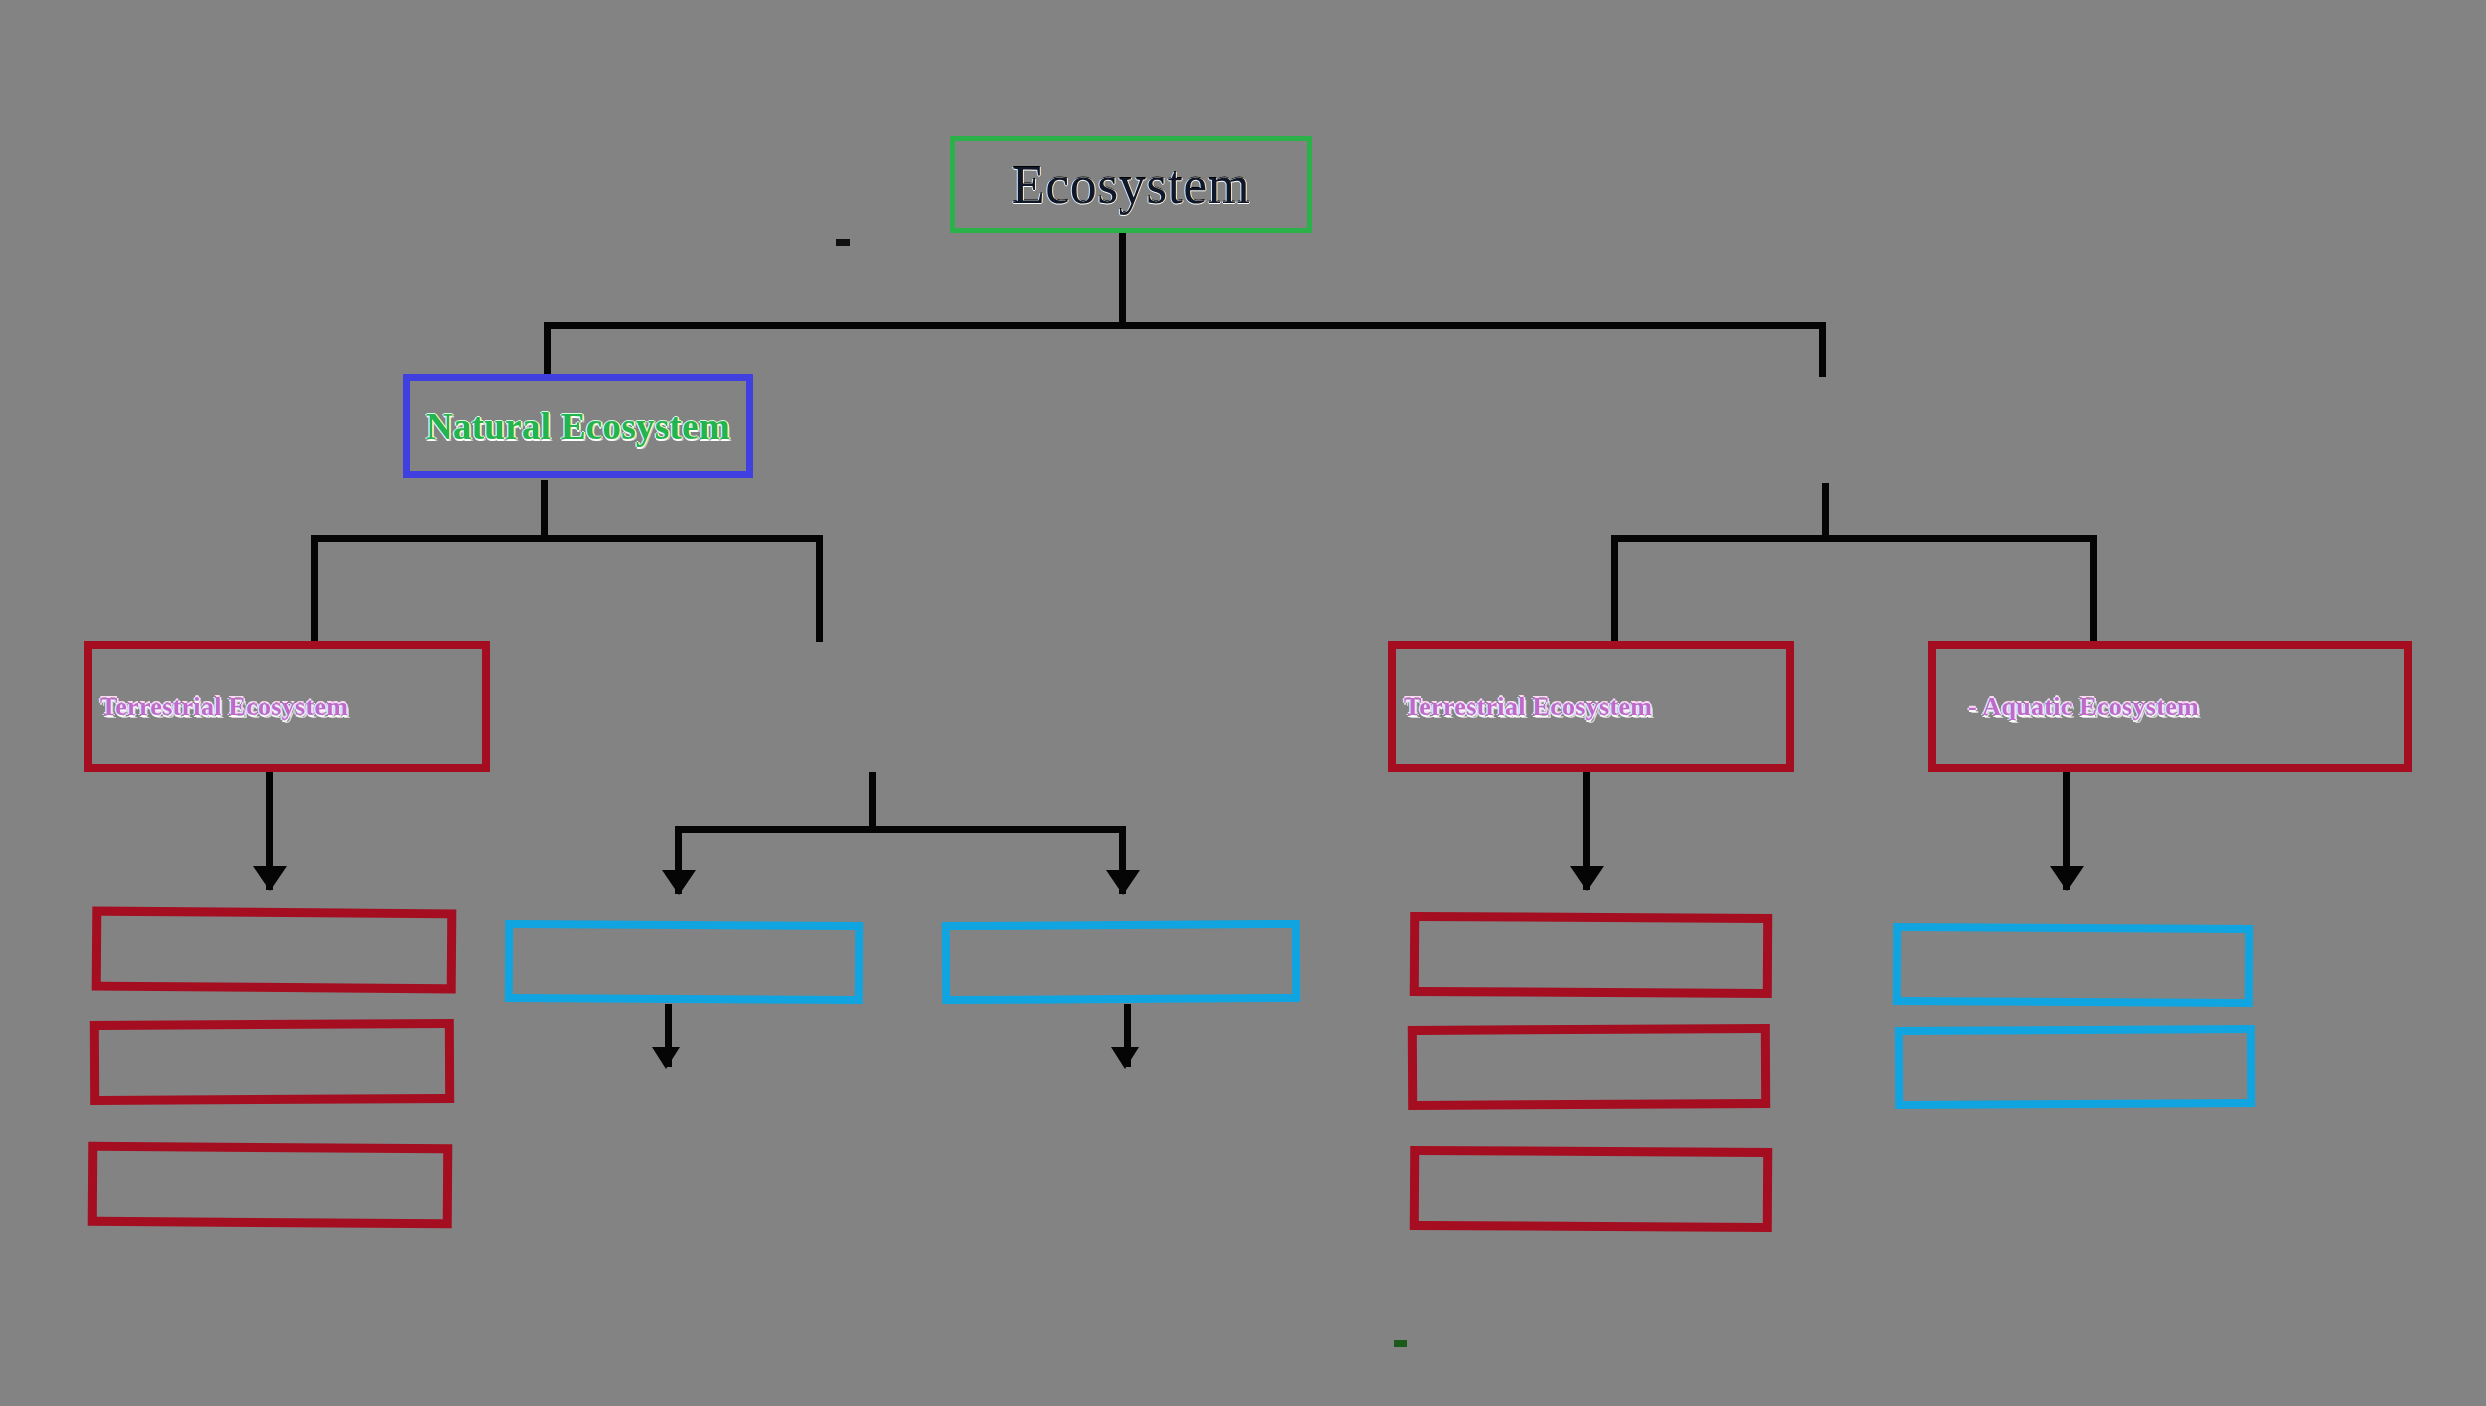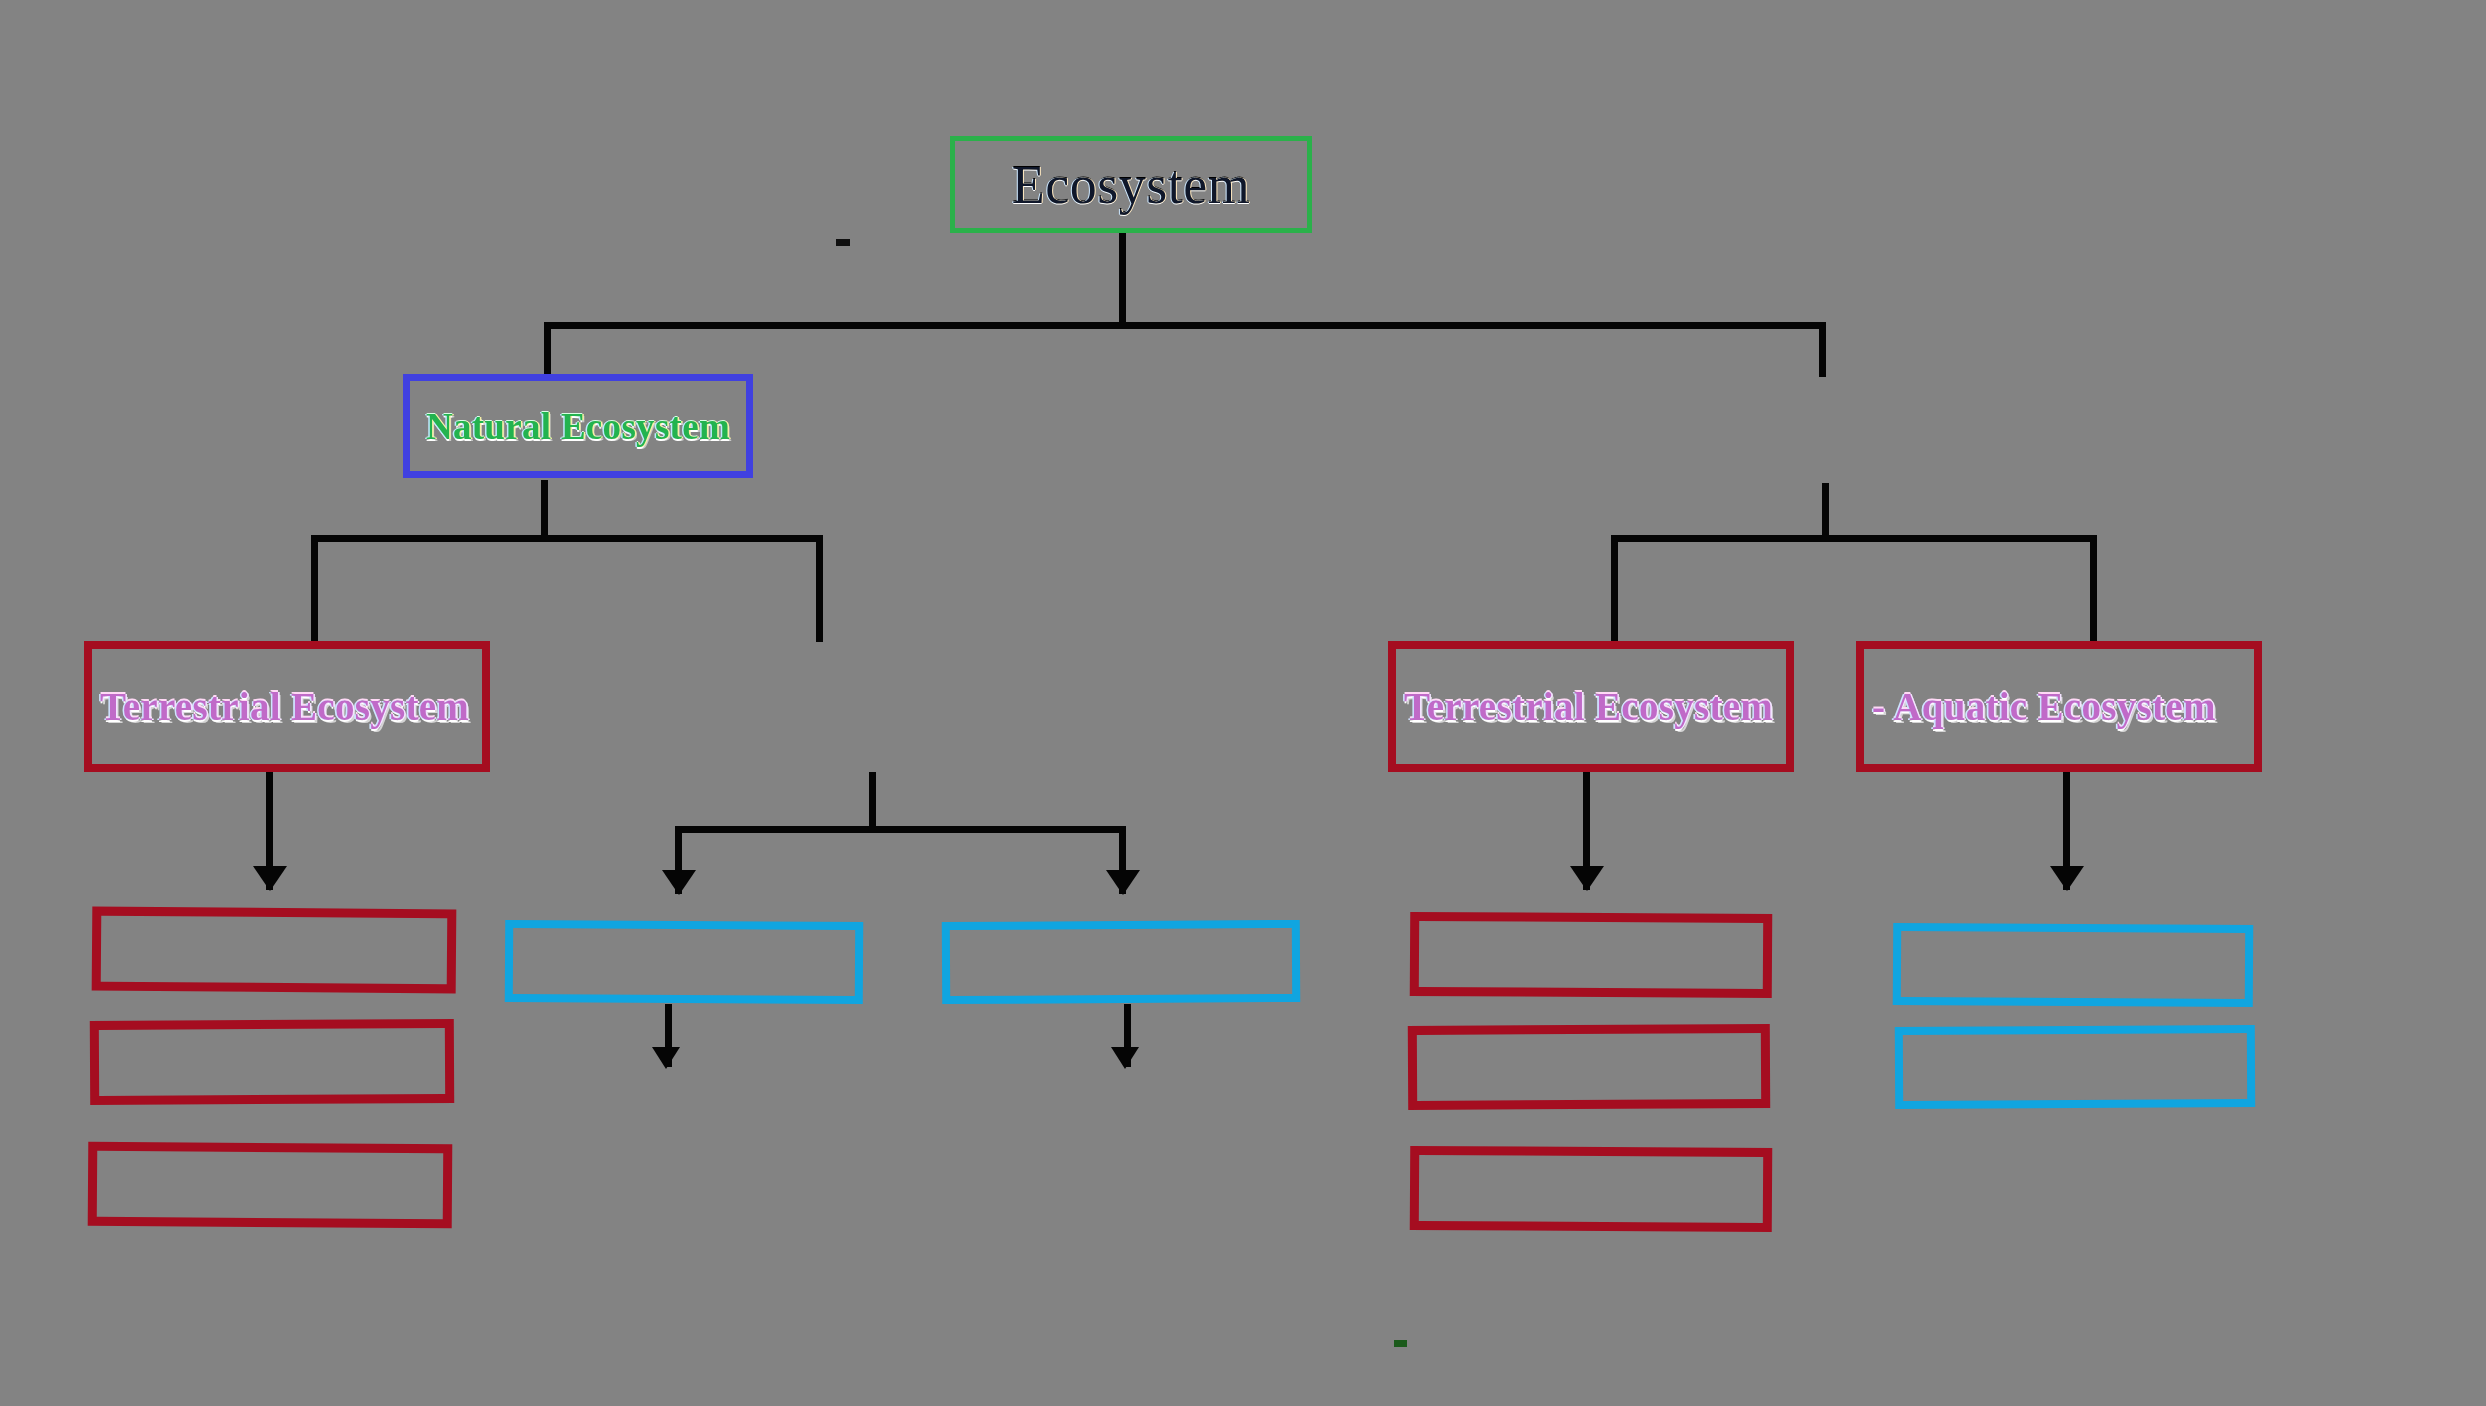--- a/index.html
+++ b/index.html
@@ -62,21 +62,21 @@
        0 -1.4px 0 #d8ffe4,
        2px 2px 0 rgba(255,255,255,0.55);
     letter-spacing: 0.3px;
   }
 
   
   .n-l3 {
     border: 8px solid #a50d20;
   }
   .n-l3 .label {
-    font-size: 39px;
+    font-size: 26px;
     color: #c06ac8;
     text-shadow:
        1.6px 0 0 #f3e4ff,
       -1.6px 0 0 #cfe4ff,
        0 1.8px 0 #ffffff,
        0 -1.6px 0 #ffd9f6,
        2.5px 2.5px 0 rgba(255,255,255,0.65);
     letter-spacing: 0.3px;
   }
   .n-l3.align-left .label { margin-right: auto; margin-left: 8px; }
@@ -164,21 +164,21 @@
 
   <div class="node n-l3 align-left" style="left:84px; top:641px; width:406px; height:131px;">
     <span class="label">Terrestrial Ecosystem</span>
   </div>
 
 
   <div class="node n-l3 align-left" style="left:1388px; top:641px; width:406px; height:131px;">
     <span class="label">Terrestrial Ecosystem</span>
   </div>
 
-  <div class="node n-l3 align-left" style="left:1856px; top:641px; width:406px; height:131px;">
+  <div class="node n-l3 align-left" style="left:1928px; top:641px; width:484px; height:131px;padding-left:24px;">
     <span class="label">- Aquatic Ecosystem</span>
   </div>
 
   <div class="node n-leaf-red" style="left:92px; top:908px; width:364px; height:84px; transform:rotate(0.45deg);">
     <span class="label"></span>
   </div>
   <div class="node n-leaf-red" style="left:90px; top:1020px; width:364px; height:84px; transform:rotate(-0.3deg);">
     <span class="label"></span>
   </div>
   <div class="node n-leaf-red" style="left:88px; top:1143px; width:364px; height:84px; transform:rotate(0.4deg);">

